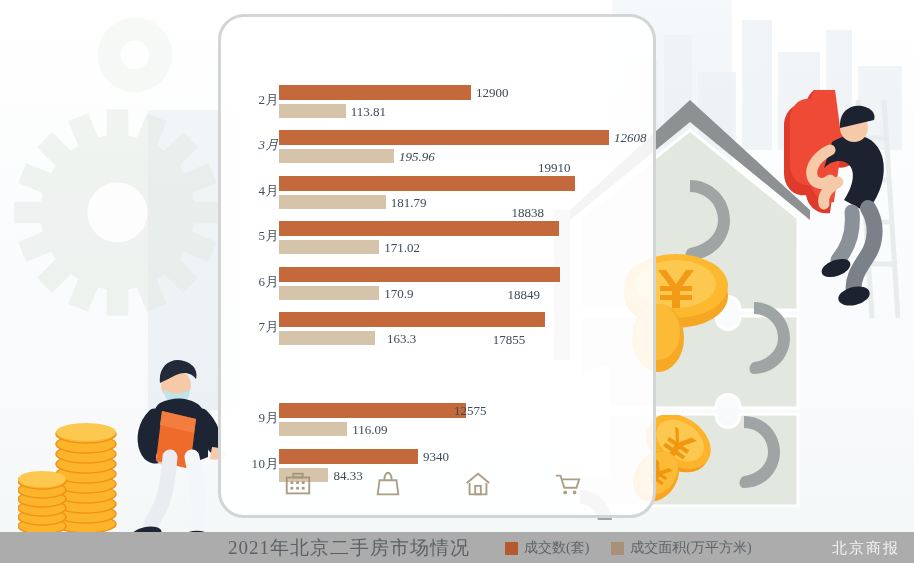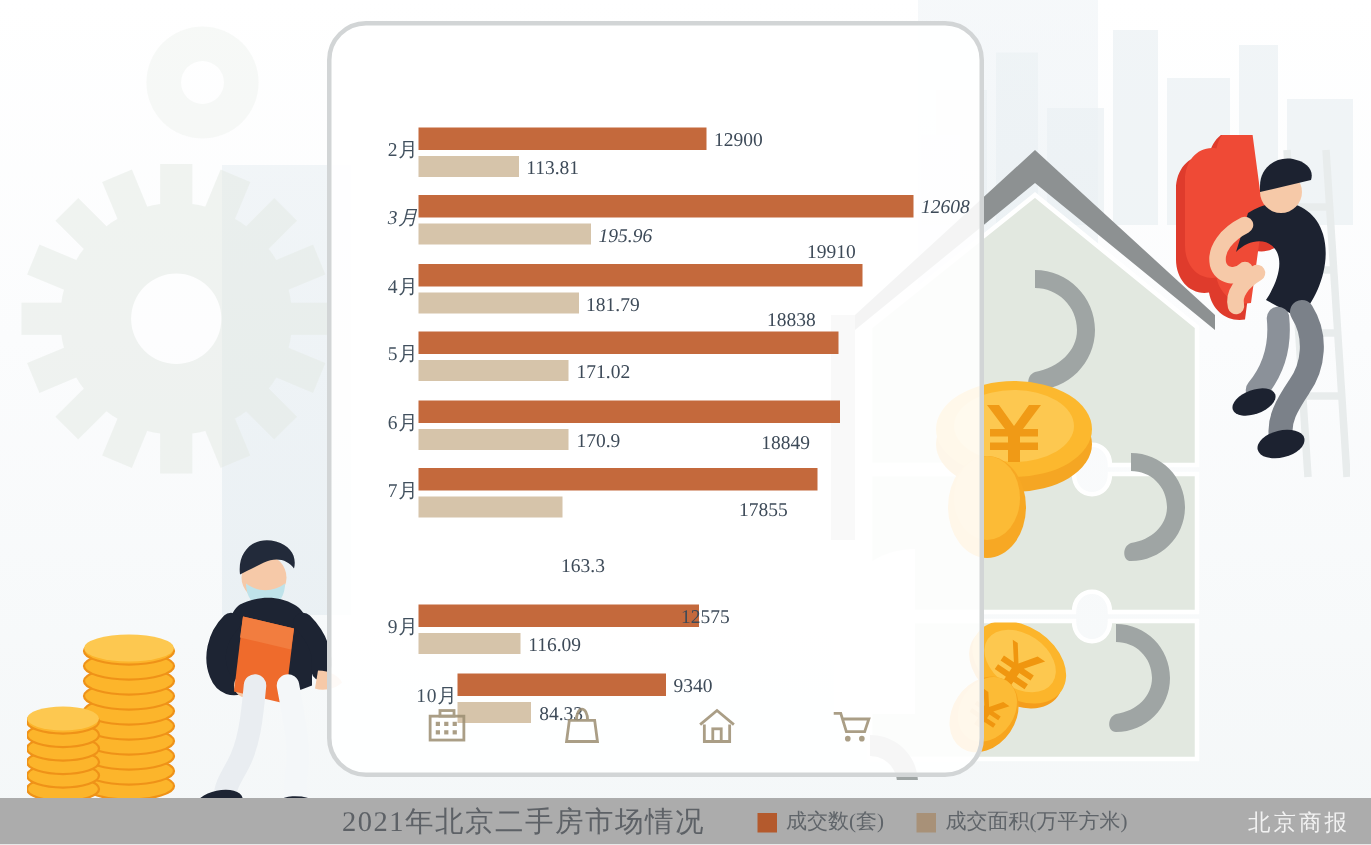--- a/index.html
+++ b/index.html
@@ -290,30 +290,30 @@
           <div class="bar cnt" style="width: 280.542px; background: rgb(196, 105, 60);"></div>
           <div class="vlab" style="left: 286.542px; top: 20px;">18849</div>
           <div class="bar area" style="width: 100.293px; background: rgb(214, 196, 170);"></div>
           <div class="vlab" style="left: 163.293px; top: 19px;">170.9</div>
         </div>
         <div class="rowgrp" style="top: 295px;">
           <div class="mlabel" style="top: 6px;">7月</div>
           <div class="bar cnt" style="width: 265.747px; background: rgb(196, 105, 60);"></div>
           <div class="vlab" style="left: 271.747px; top: 20px;">17855</div>
           <div class="bar area" style="width: 95.8333px; background: rgb(214, 196, 170);"></div>
-          <div class="vlab" style="left: 153px; top: 19px; margin-top: 38px;">163.3</div>
+          <div class="vlab" style="left: 166px; top: 19px;">163.3</div>
         </div>
         <div class="rowgrp" style="top: 386px;">
           <div class="mlabel" style="top: 6px;">9月</div>
           <div class="bar cnt" style="width: 187.162px; background: rgb(196, 105, 60);"></div>
           <div class="vlab" style="left: 233px; top: 0px;">12575</div>
           <div class="bar area" style="width: 68.1279px; background: rgb(214, 196, 170);"></div>
           <div class="vlab" style="left: 131.128px; top: 19px;">116.09</div>
         </div>
-        <div class="rowgrp" style="top: 431.5px; margin-left: 26px;">
+        <div class="rowgrp" style="top: 431.5px;">
           <div class="mlabel" style="top: 6px;">10月</div>
           <div class="bar cnt" style="width: 139.013px; background: rgb(196, 105, 60);"></div>
           <div class="vlab" style="left: 202.013px; top: 0px;">9340</div>
           <div class="bar area" style="width: 49.4894px; background: rgb(214, 196, 170);"></div>
           <div class="vlab" style="left: 112.489px; top: 19px;">84.33</div>
         </div>
       </div>
 
     <div id="iconrow">
       <svg class="ic" viewBox="0 0 32 32">

